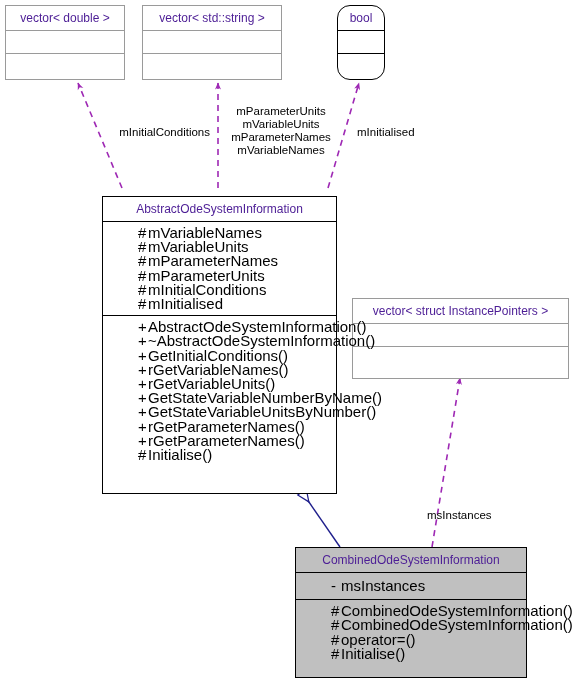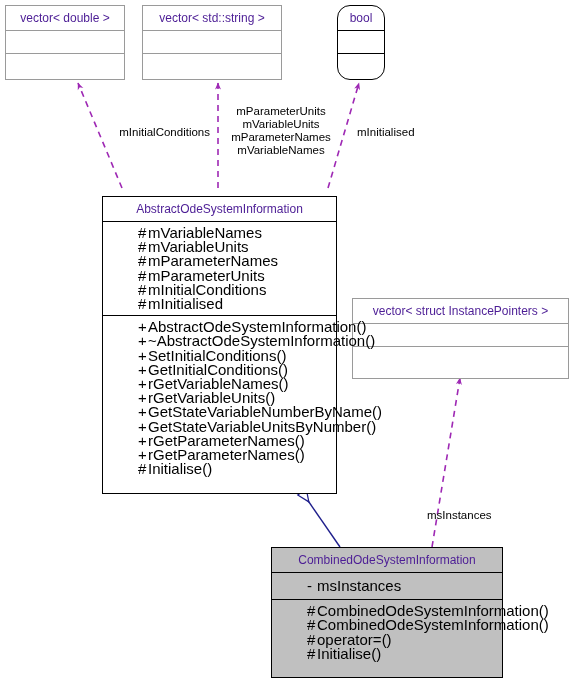--- a/index.html
+++ b/index.html
@@ -159,23 +159,20 @@
     </div>
     <div class="sep dark"></div>
     <div class="box-section">
       <div class="member">
         <span class="vis">+</span><span>AbstractOdeSystemInformation()</span>
       </div>
       <div class="member">
         <span class="vis">+</span><span>~AbstractOdeSystemInformation()</span>
       </div>
       <div class="member">
-        <span class="vis">+</span><span>SetInitialConditions()</span>
-      </div>
-      <div class="member">
         <span class="vis">+</span><span>GetInitialConditions()</span>
       </div>
       <div class="member">
         <span class="vis">+</span><span>rGetVariableNames()</span>
       </div>
       <div class="member">
         <span class="vis">+</span><span>rGetVariableUnits()</span>
       </div>
       <div class="member">
         <span class="vis">+</span><span>GetStateVariableNumberByName()</span>
@@ -188,21 +185,21 @@
       </div>
       <div class="member">
         <span class="vis">+</span><span>rGetParameterNames()</span>
       </div>
       <div class="member">
         <span class="vis">#</span><span>Initialise()</span>
       </div>
     </div>
   </div>
 
-  <div class="uml-box solid filled" style="left:271px; top:547px; width:232px; height:131px;">
+  <div class="uml-box solid filled" style="left:295px; top:547px; width:232px; height:131px;">
     <div class="box-title">CombinedOdeSystemInformation</div>
     <div class="sep dark"></div>
     <div class="box-section" style="padding-top:6px; padding-bottom:6px;">
       <div class="member">
         <span class="vis">-</span><span>msInstances</span>
       </div>
     </div>
     <div class="sep dark"></div>
     <div class="box-section">
       <div class="member">

